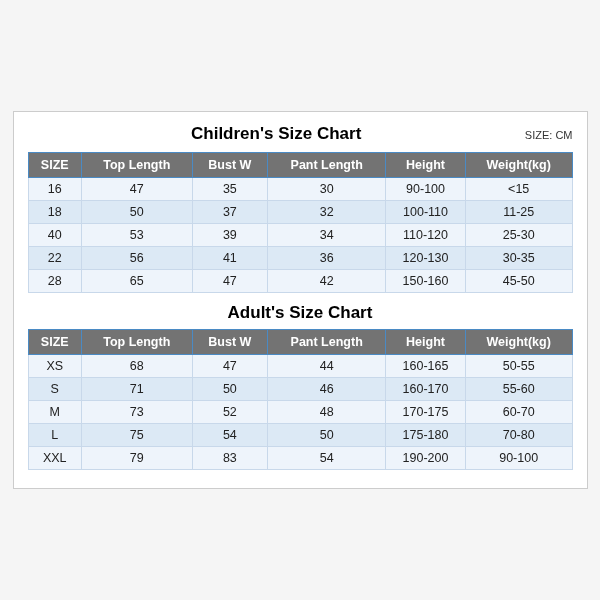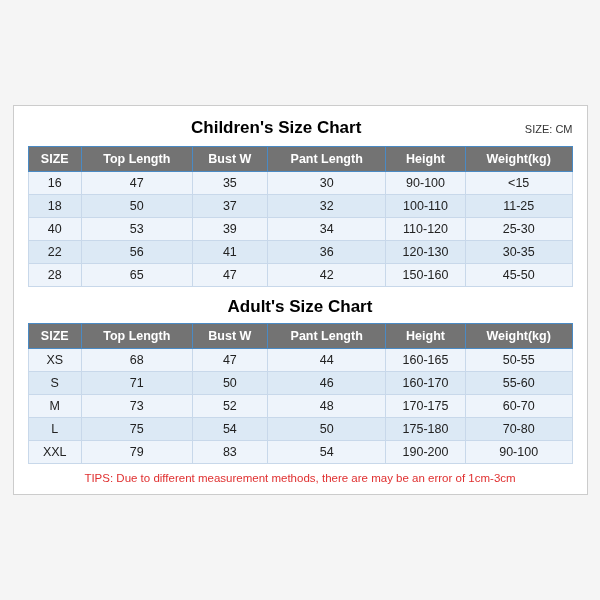--- a/index.html
+++ b/index.html
@@ -203,14 +203,13 @@
           <td>XXL</td>
           <td>79</td>
           <td>83</td>
           <td>54</td>
           <td>190-200</td>
           <td>90-100</td>
         </tr>
       </tbody>
   </table>
 
-  <div class="tips">TIPS: Due to different measurement methods, there are may be an error of 1cm-3cm</div>
 </div>
 
 </body></html>

